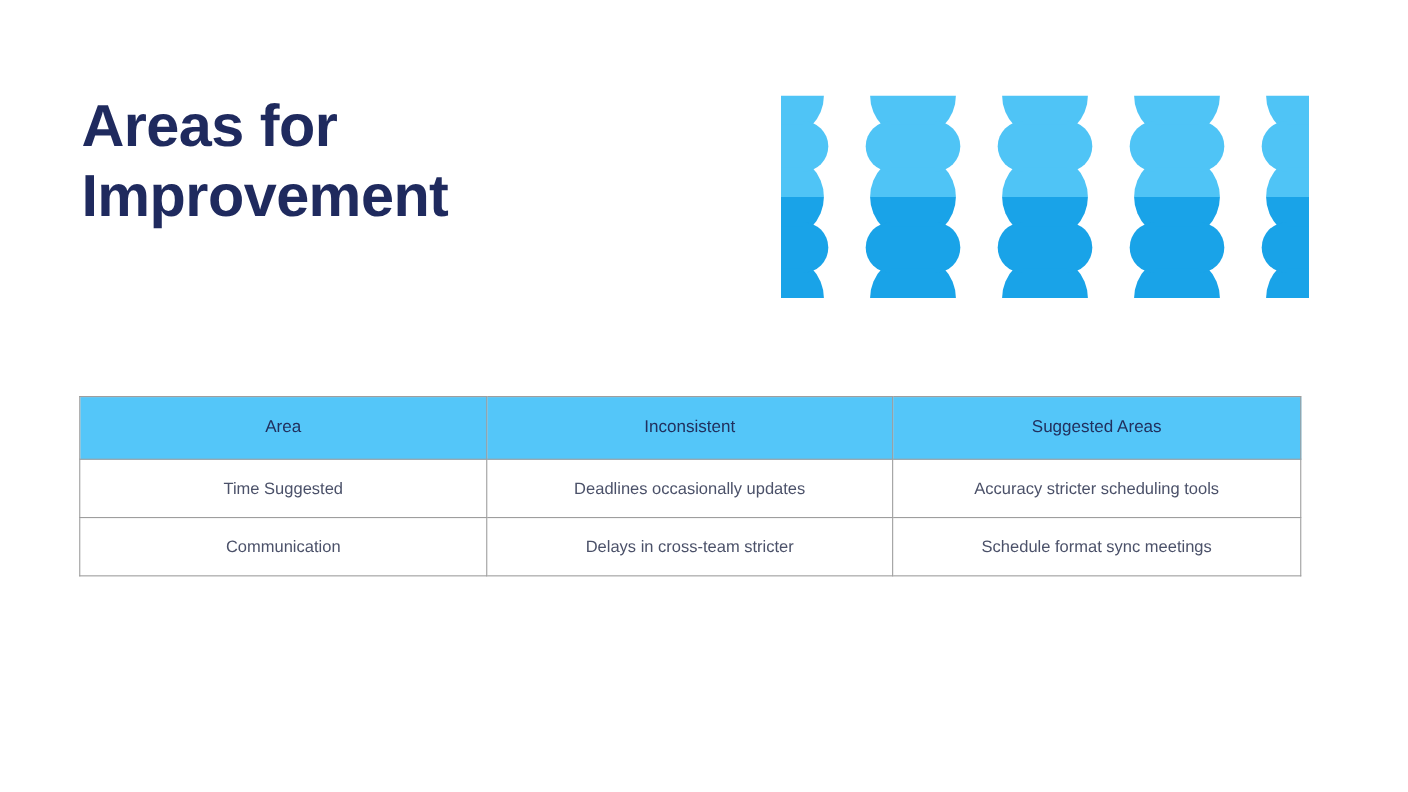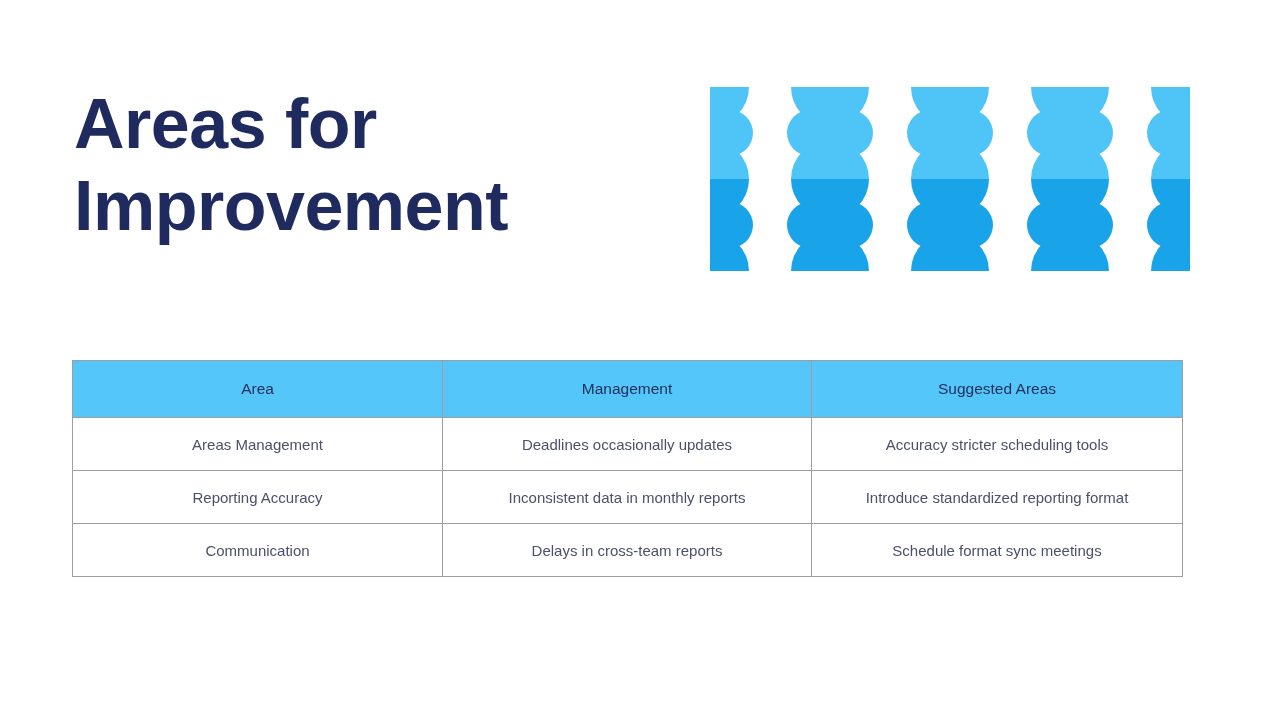--- a/index.html
+++ b/index.html
@@ -22,21 +22,21 @@
   }
 
   
   #slide-title {
     position: absolute;
     left: 74px;
     top: 84px;
     width: 600px;
     font-family: "Liberation Sans", sans-serif;
     font-weight: bold;
-    font-size: 70px;
+    font-size: 54px;
     line-height: 1.17;
     letter-spacing: -0.5px;
     color: #1F2A5E;
     white-space: pre-line;
   }
 
   
   #deco-pattern {
     position: absolute;
     left: 710px;
@@ -236,36 +236,31 @@
 
   <table id="data-table">
     <colgroup>
       <col class="col-area">
       <col class="col-observation">
       <col class="col-action">
     </colgroup>
     <thead>
       <tr>
         <th>Area</th>
-        <th>Management</th>
+        <th>Inconsistent</th>
         <th>Suggested Areas</th>
       </tr>
     </thead>
     <tbody>
       <tr>
-        <td>Areas Management</td>
+        <td>Time Suggested</td>
         <td>Deadlines occasionally updates</td>
         <td>Accuracy stricter scheduling tools</td>
       </tr>
       <tr>
-        <td>Reporting Accuracy</td>
-        <td>Inconsistent data in monthly reports</td>
-        <td>Introduce standardized reporting format</td>
-      </tr>
-      <tr>
         <td>Communication</td>
-        <td>Delays in cross-team reports</td>
+        <td>Delays in cross-team stricter</td>
         <td>Schedule format sync meetings</td>
       </tr>
     </tbody>
   </table>
 
 </div>
 
 </body></html>

